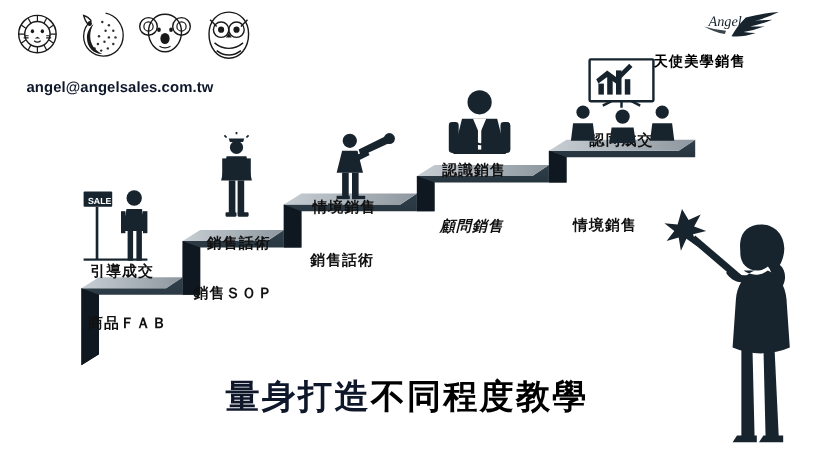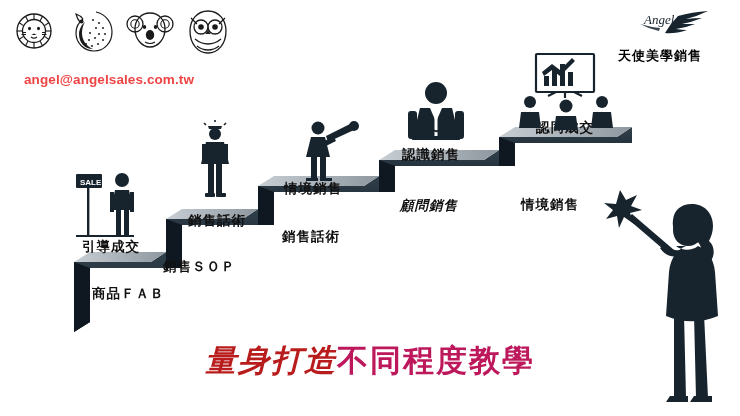--- a/index.html
+++ b/index.html
@@ -35,32 +35,31 @@
     height: 50px;
   }
 
   
   .email {
     position: absolute;
     left: 24px;
     top: 72px;
     font-size: 13.5px;
     font-weight: bold;
-    color: #ef4444;
+    color: #0f172a;
     letter-spacing: 0.1px;
     white-space: nowrap;
   }
 
   
   .brand {
     position: absolute;
     right: 14px;
     top: 8px;
     width: 132px;
-    text-align: center;
   }
   .brand-wing {
     display: block;
     margin: 0 auto;
   }
   .brand-cn {
     margin-top: 1px;
     font-size: 13px;
     font-weight: bold;
     color: #000000;
@@ -100,22 +99,22 @@
     position: absolute;
     left: 0;
     bottom: 34px;
     width: 740px;
     text-align: center;
     font-family: "Liberation Serif", serif;
     font-size: 31px;
     font-weight: bold;
     letter-spacing: 2px;
   }
-  .headline .hl-red { color: #b91c1c; font-style: italic; }
-  .headline .hl-dark { color: #be185d; }
+  .headline .hl-red { color: #0f172a; }
+  .headline .hl-dark { color: #000000; }
 
   
   .presenter {
     position: absolute;
     right: 4px;
     bottom: 8px;
   }
 </style>
 </head>
 <body>
@@ -265,24 +264,24 @@
       <path d="M379 160 L379 192 L395 192 L395 166 Z" fill="#0f1820"></path>
     </g>
 
     <g>
       <path d="M499 137 L617 137 L632 127 L632 143 L515 143 L515 166 L499 166 Z" fill="url(#riserGrad)"></path>
       <path d="M499 137 L617 137 L632 127 L515 127 Z" fill="url(#treadGrad)"></path>
       <path d="M499 137 L499 166 L515 166 L515 143 Z" fill="#0f1820"></path>
     </g>
   </svg>
 
-  <div class="step-label lower" style="left:92px; top:285px;">商品ＦＡＢ</div>
+  <div class="step-label lower" style="left:80px; top:285px;">商品ＦＡＢ</div>
   <div class="step-label upper" style="left:82px; top:238px;">引導成交</div>
 
-  <div class="step-label lower" style="left:163px; top:258px;">銷售ＳＯＰ</div>
+  <div class="step-label lower" style="left:176px; top:258px;">銷售ＳＯＰ</div>
   <div class="step-label upper" style="left:188px; top:212px;">銷售話術</div>
 
   <div class="step-label lower" style="left:282px; top:228px;">銷售話術</div>
   <div class="step-label upper" style="left:284px; top:180px;">情境銷售</div>
 
   <div class="step-label lower" style="left:400px; top:197px;font-style:italic;">顧問銷售</div>
   <div class="step-label upper" style="left:402px; top:146px;">認識銷售</div>
 
   <div class="step-label lower" style="left:521px; top:163px;margin-top:33px;">情境銷售</div>
   <div class="step-label upper" style="left:536px; top:119px;">認同成交</div>

